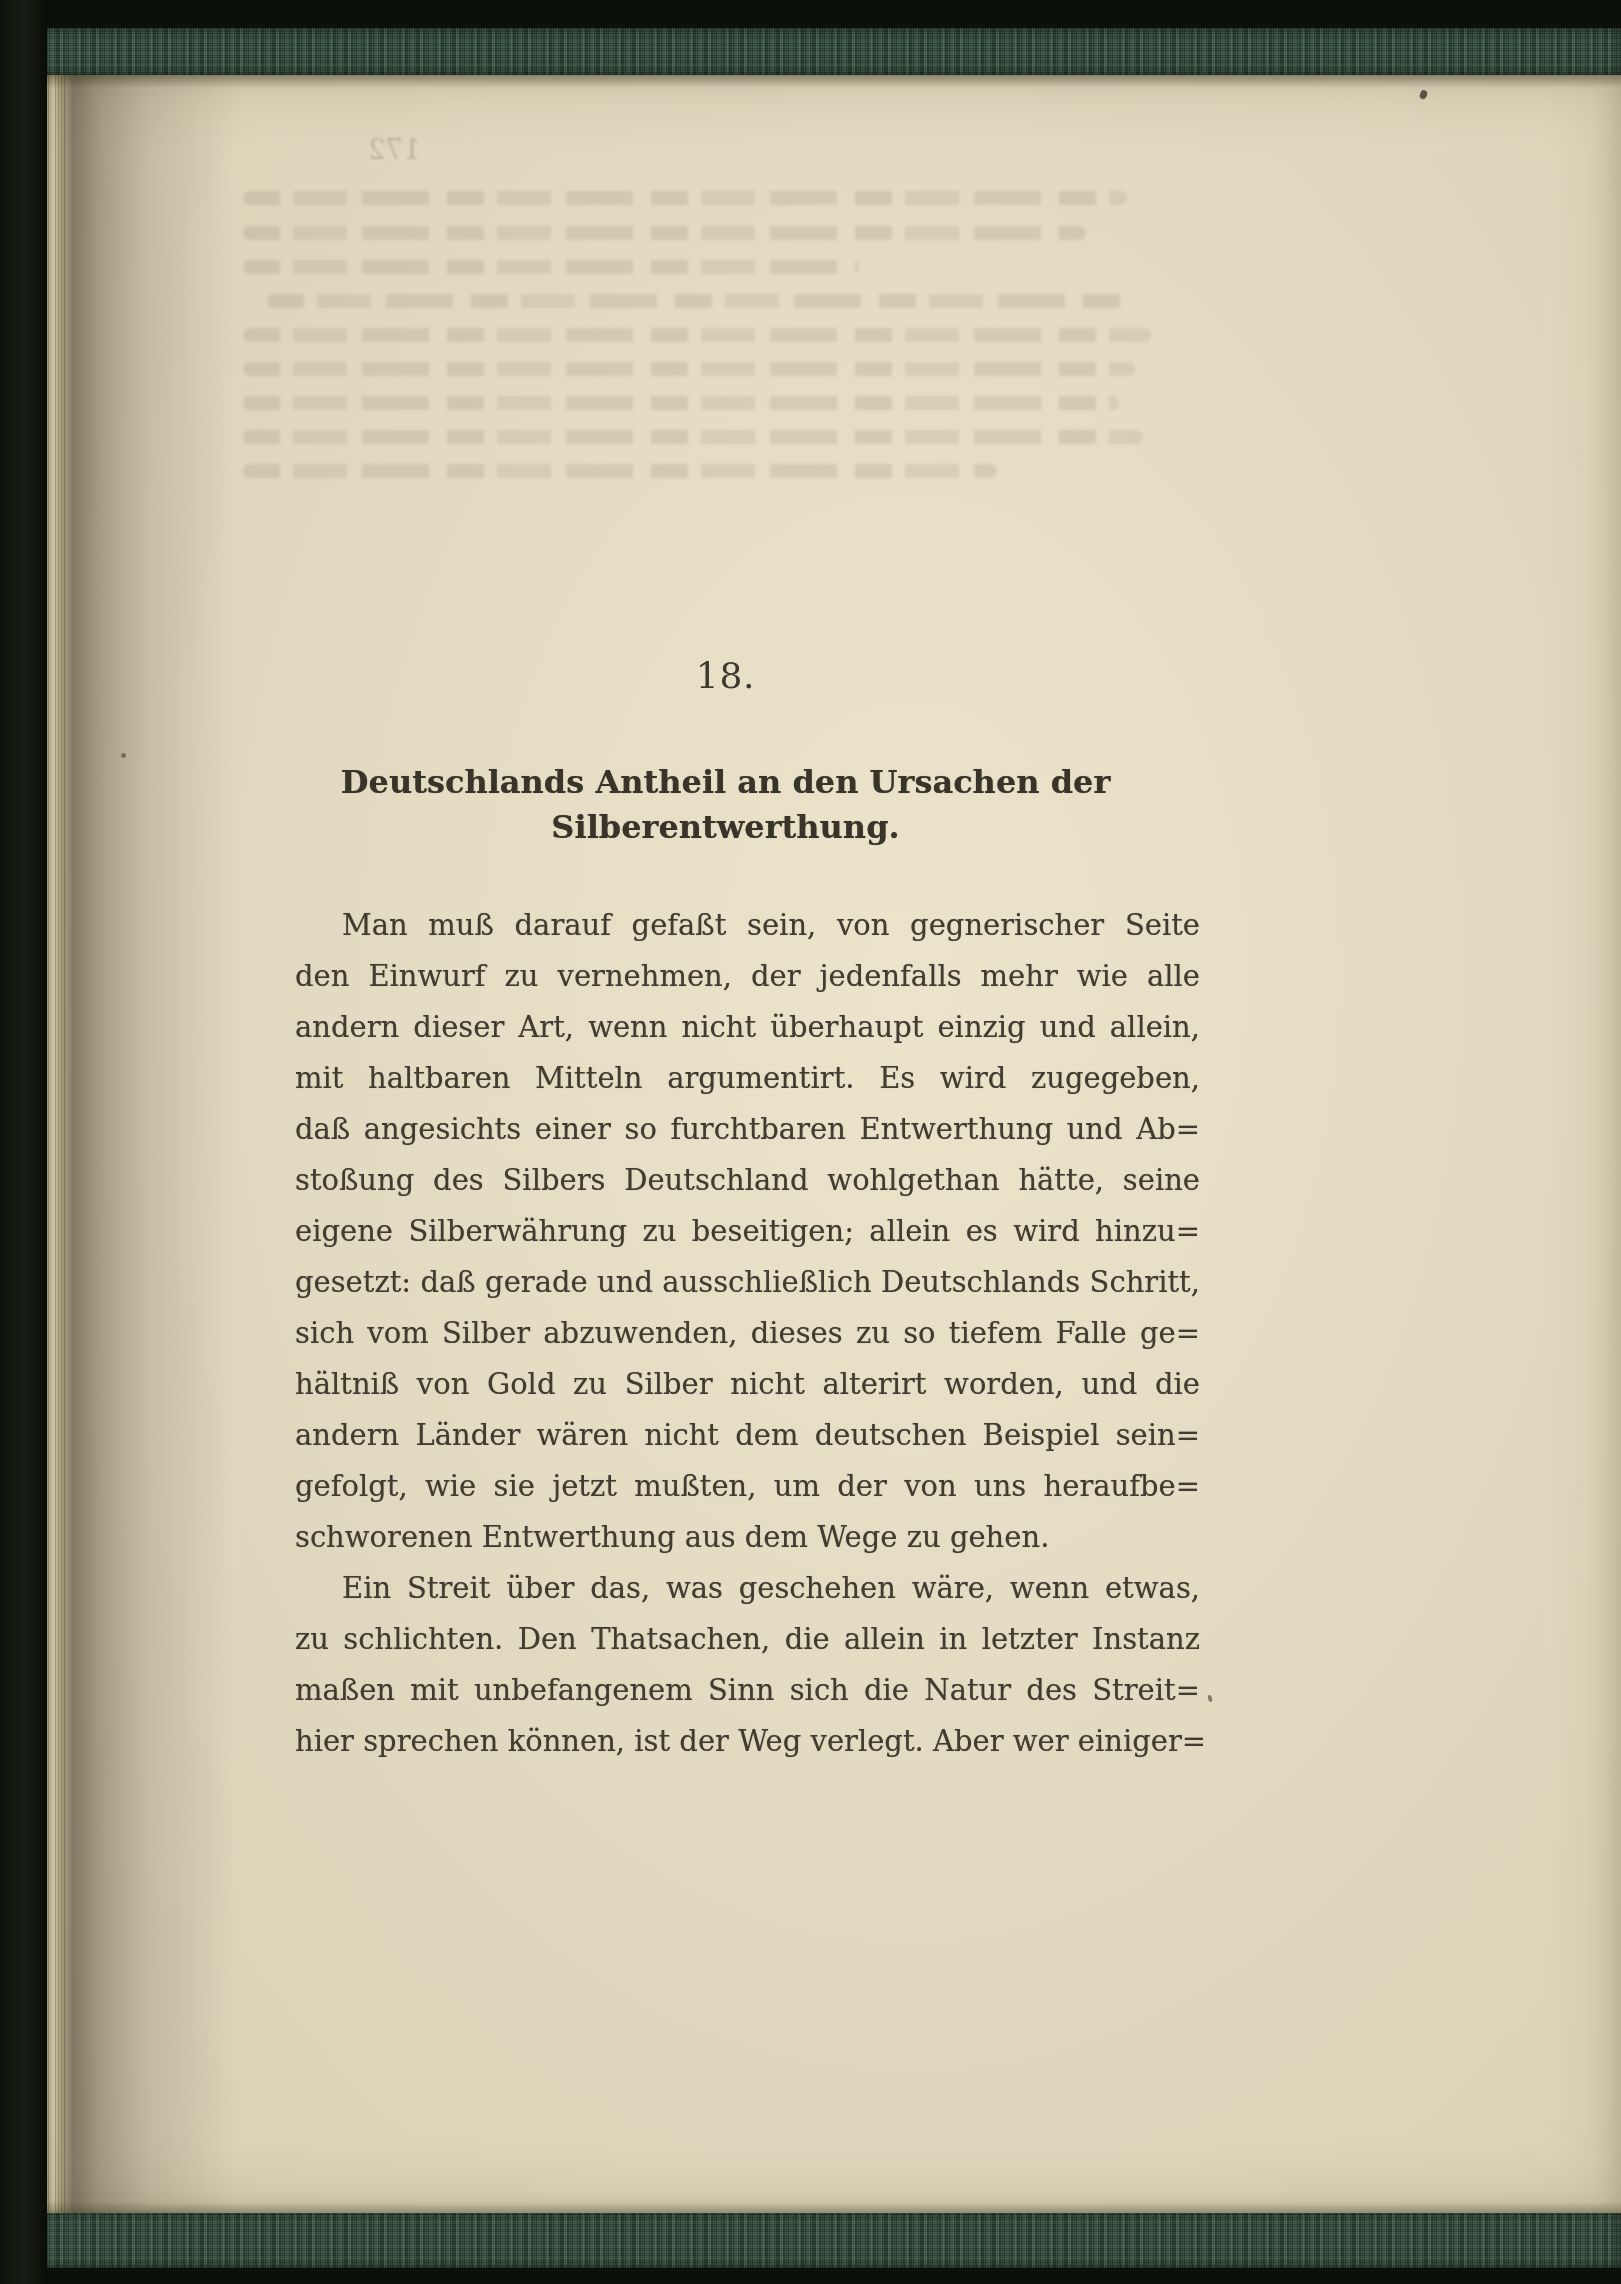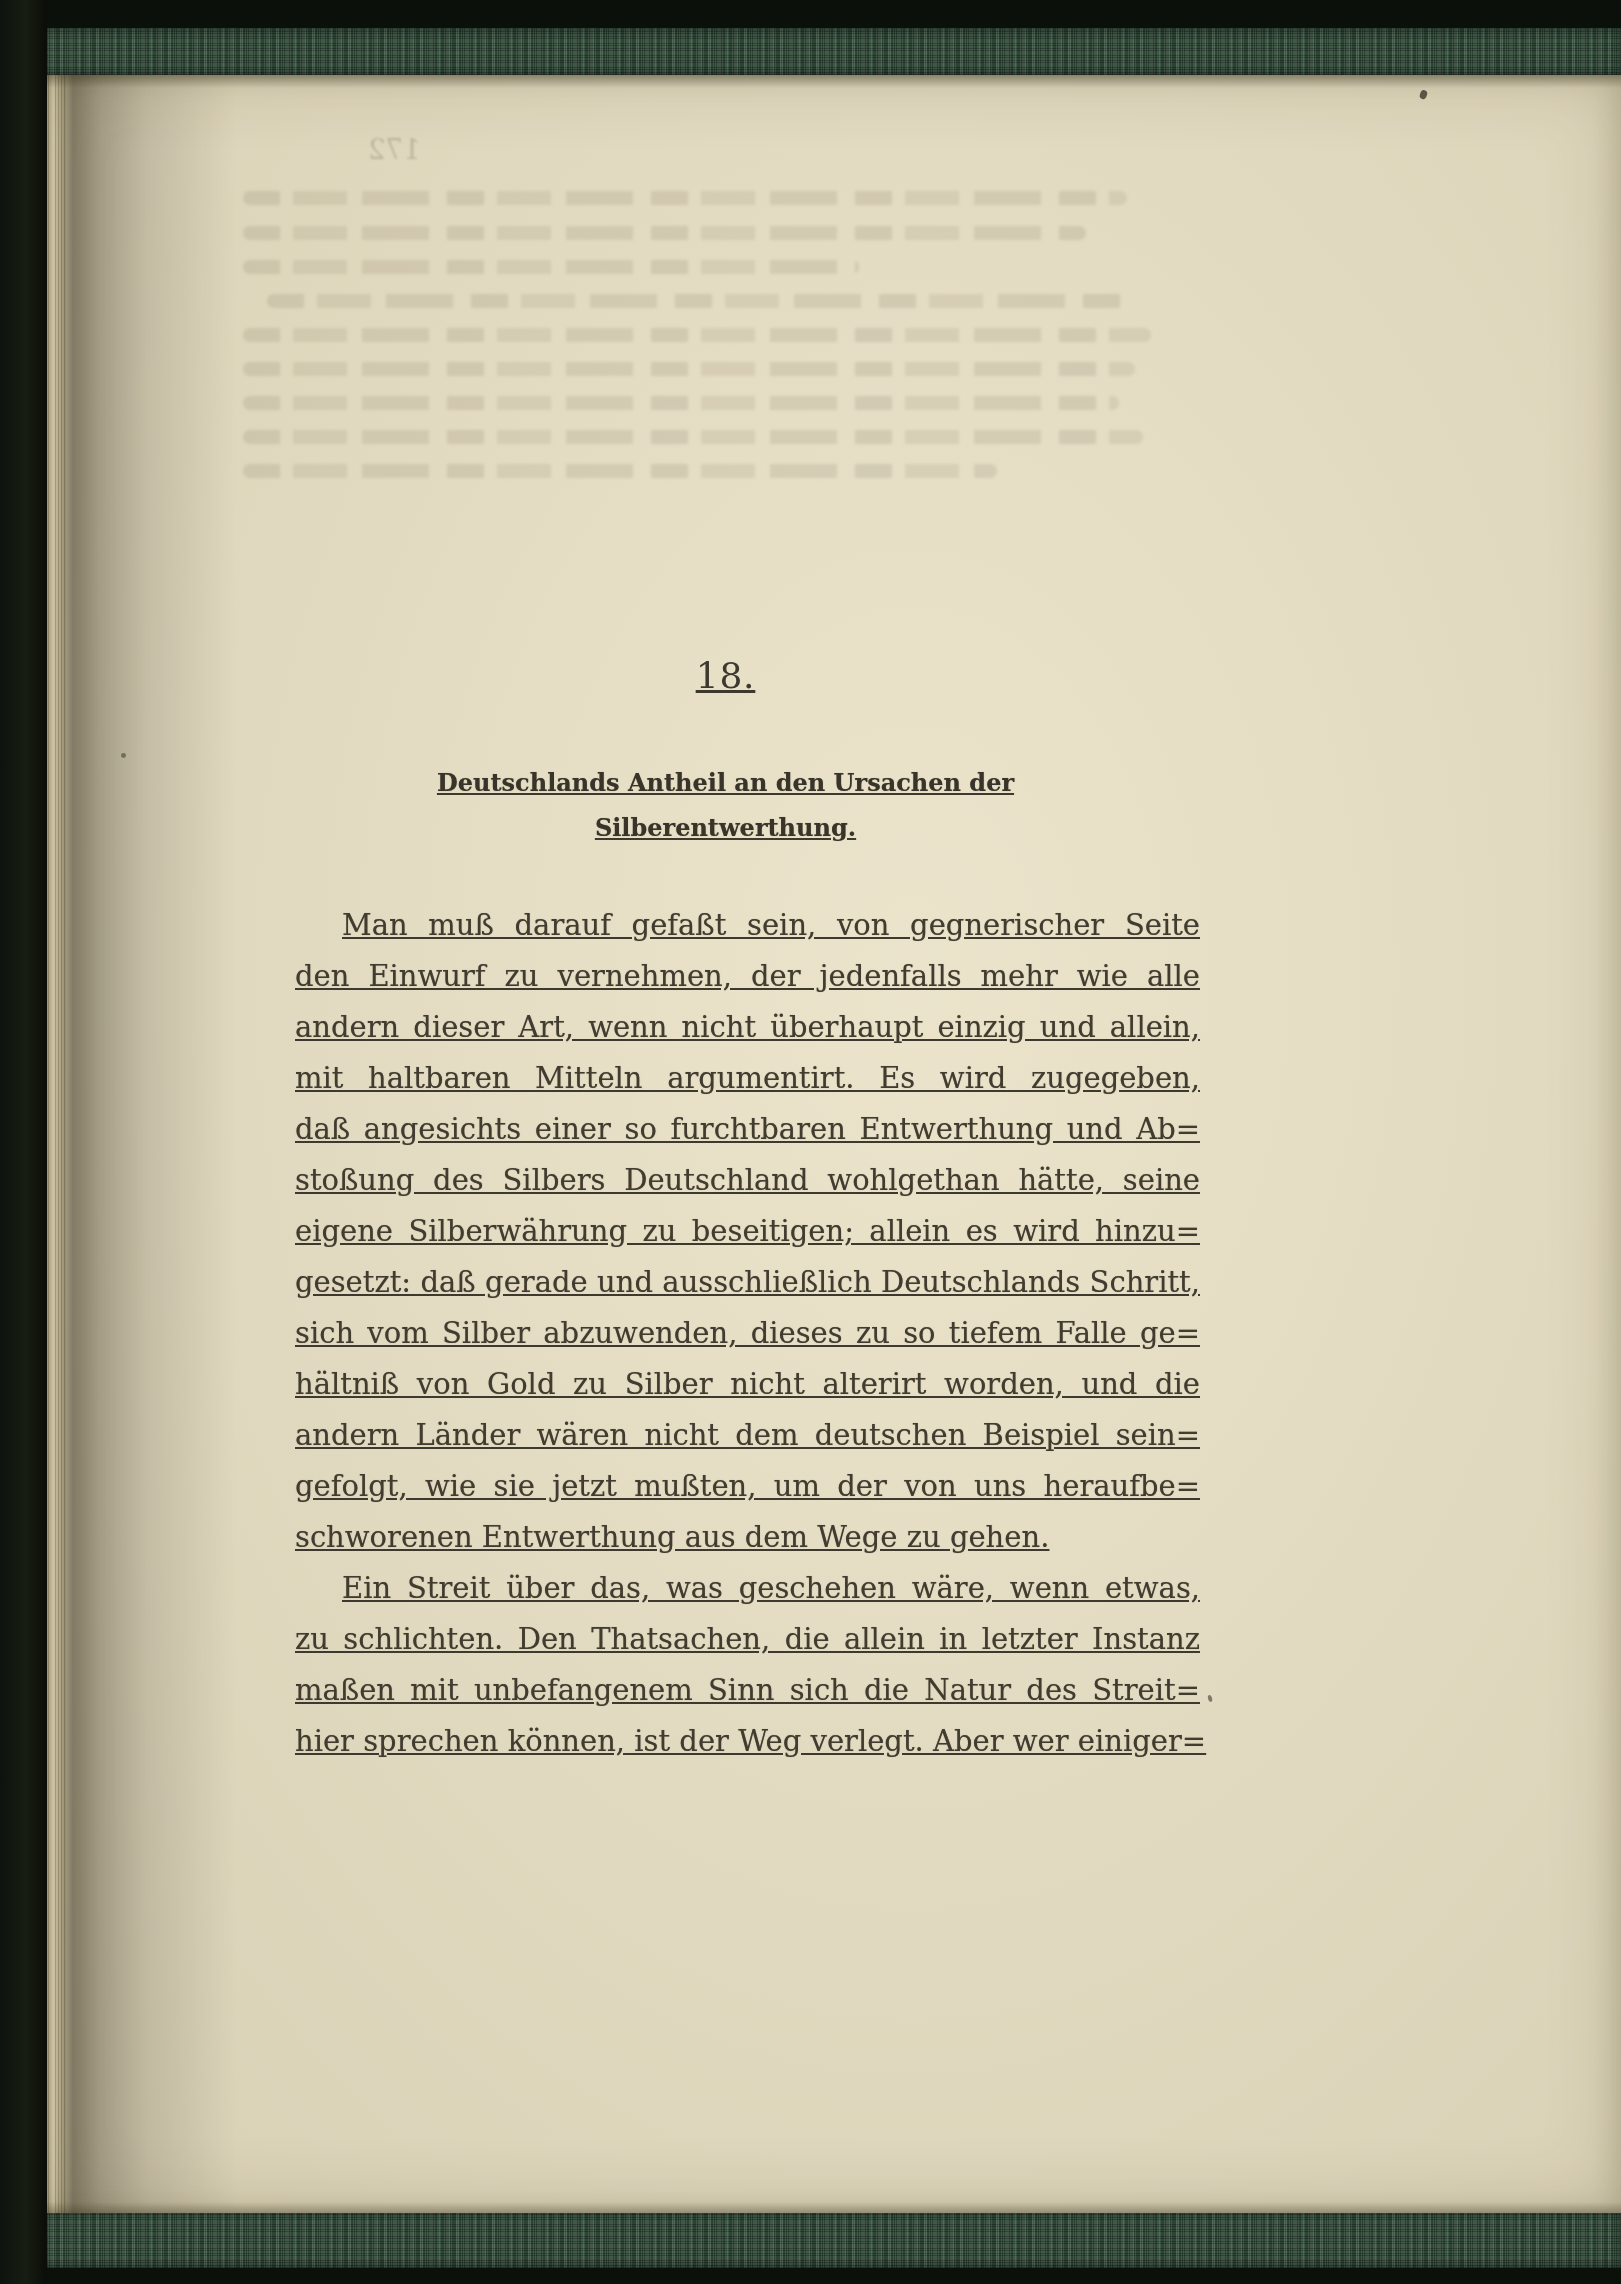--- a/index.html
+++ b/index.html
@@ -71,28 +71,27 @@
   }
   
   .speck{position:absolute;background:#3d3a30;border-radius:50%;}
   .speck-1{left:1378px;top:14.6px;width:6.5px;height:9px;opacity:0.8;transform:rotate(20deg);}
   .speck-2{left:79px;top:678px;width:4.9px;height:4.9px;opacity:0.55;}
   .speck-3{left:1166px;top:1620px;width:4px;height:6.5px;opacity:0.6;transform:rotate(-15deg);}
   
   .content{
     position:absolute;left:209px;top:577px;width:949px;
     color:#3e392e;
-    text-decoration:underline;
   }
   .section-number{
     text-align:center;font-size:36px;line-height:47px;
     margin:0 0 61px 0;letter-spacing:0.8px;
   }
   .chapter-heading{
-    text-align:center;font-weight:bold;font-size:24px;line-height:45px;
+    text-align:center;font-weight:bold;font-size:32px;line-height:45px;
     margin:0 0 50px 0;color:#39342a;
     text-shadow:0 0 0.8px rgba(57,52,42,0.55);
   }
   .body-text{
     font-size:29px;line-height:51px;color:#423c30;
     text-shadow:0 0 0.8px rgba(66,60,48,0.5);
     margin-left:44px;
   }
   .para{margin:0;}
   .line{text-align:justify;text-align-last:justify;white-space:nowrap;}

